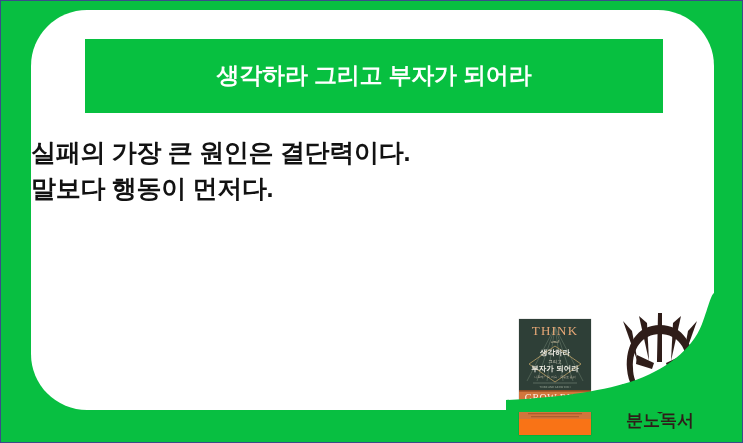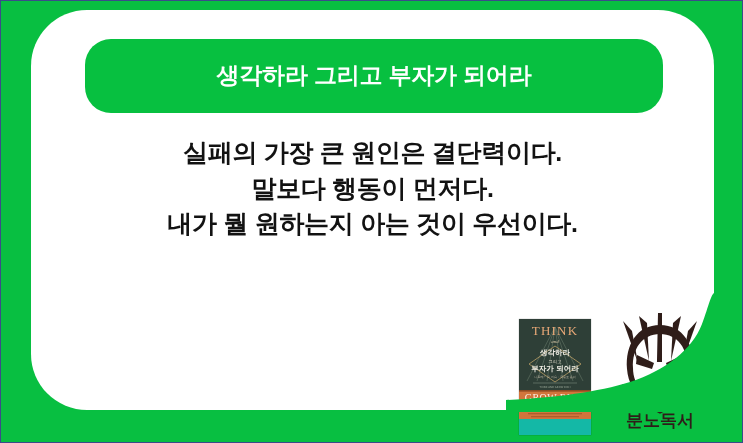--- a/index.html
+++ b/index.html
@@ -53,57 +53,55 @@
     left: 54px;
     top: 29px;
     width: 578px;
     height: 74px;
     background: #07c040;
     display: flex;
     flex-direction: column;
     align-items: center;
     justify-content: center;
     box-sizing: border-box;
-    border-radius: 26px;
   }
   .header-line {
     color: #ffffff;
     font-size: 23px;
     font-weight: bold;
     line-height: 1.28;
     letter-spacing: -0.2px;
     text-align: center;
     white-space: nowrap;
   }
 
   
   #body-text {
     position: absolute;
     left: 0;
     top: 125px;
     width: 683px;
-    text-align: center;
   }
   .body-line {
     color: #121212;
     font-size: 25px;
     font-weight: bold;
     line-height: 1.42;
     letter-spacing: -0.3px;
     white-space: nowrap;
   }
 
   
   #book-cover {
     position: absolute;
     left: 488px;
     top: 309px;
     width: 72px;
     height: 116px;
-    background: #14b8a6;
+    background: #f97316;
     box-shadow: 0 0 1px rgba(0,0,0,0.45);
     overflow: hidden;
   }
   #book-cover svg { display: block; }
 
   
   #brand-logo {
     position: absolute;
     left: 578px;
     top: 301px;
@@ -119,21 +117,20 @@
 
   <div id="card">
 
     <div id="header-banner">
       <div class="header-line">생각하라 그리고 부자가 되어라</div>
     </div>
 
     <div id="body-text">
       <div class="body-line">실패의 가장 큰 원인은 결단력이다.</div>
       <div class="body-line">말보다 행동이 먼저다.</div>
-      <div class="body-line">내가 뭘 원하는지 아는 것이 우선이다.</div>
     </div>
 
     <div id="book-cover">
       <svg width="72" height="100" viewBox="0 0 72 100" xmlns="http://www.w3.org/2000/svg">
         <rect x="0" y="0" width="72" height="100" fill="#2e3f37"></rect>
 
         <g stroke="#6d7f6f" stroke-width="0.7" opacity="0.75" fill="none">
           <path d="M36 8 L8 62"></path>
             <path d="M36 8 L64 62"></path>
           <path d="M36 8 L18 62"></path>

